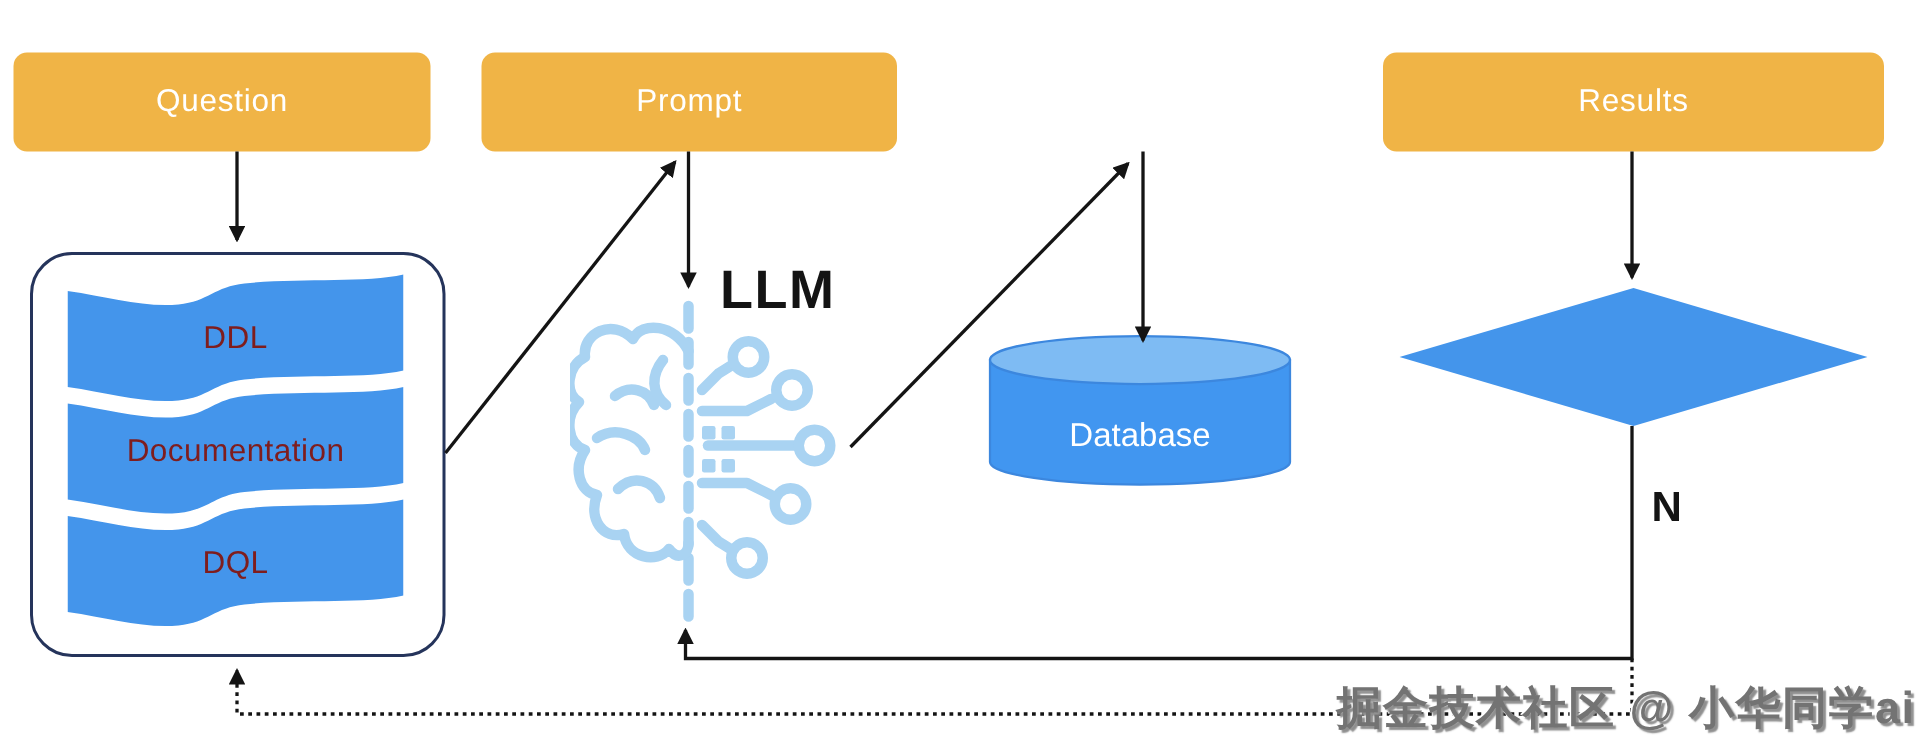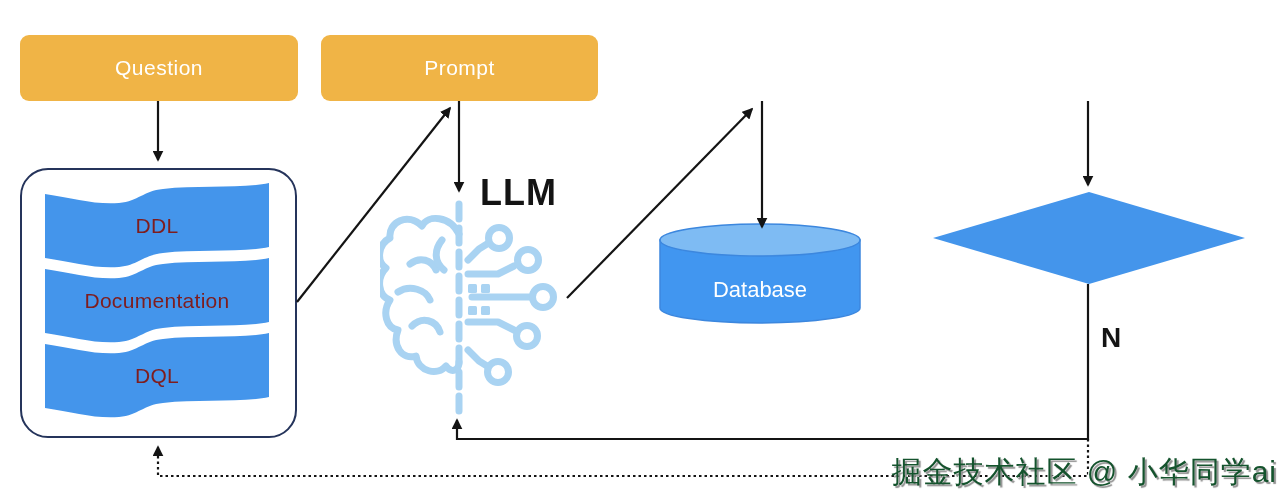--- a/index.html
+++ b/index.html
@@ -82,38 +82,41 @@
     left: 0; top: 0;
     z-index: 5;
     pointer-events: none;
   }
   #watermark {
     position: absolute;
     right: 3px;
     bottom: 5px;
     z-index: 6;
     font-size: 30px;
-    font-weight: 400;
-    color: #14532d;
+    font-weight: 700;
+    color: #737373;
     text-shadow: 2px 2px 1px #8f8f8f, -1px -1px 0 #ffffff;
     letter-spacing: 1px;
     white-space: nowrap;
     margin-top: 28px;
   }
 </style>
 </head>
 <body>
 
 <div id="canvas">
 
-  <div class="stage" style="left:20px;  width:278px;">
+  <div class="stage" style="left:9px;  width:278px;">
     <span>Question</span>
   </div>
   <div class="stage" style="left:321px; width:277px;">
     <span>Prompt</span>
+  </div>
+  <div class="stage" style="left:922px; width:334px;">
+    <span>Results</span>
   </div>
 
   <div class="kb-container"></div>
 
   <div class="banner-wrap" style="top:182px;">
     <svg width="224" height="88" viewBox="0 0 224 88">
       <path d="M0,12 C28,16 50,23 74,21 C94,19 98,9 118,7 C154,3 198,7 224,1 L224,65 C198,71 154,67 118,71 C98,73 94,83 74,85 C50,87 28,80 0,76 Z" fill="#4495EB"></path>
     </svg>
     <div class="banner-label">DDL</div>
   </div>

